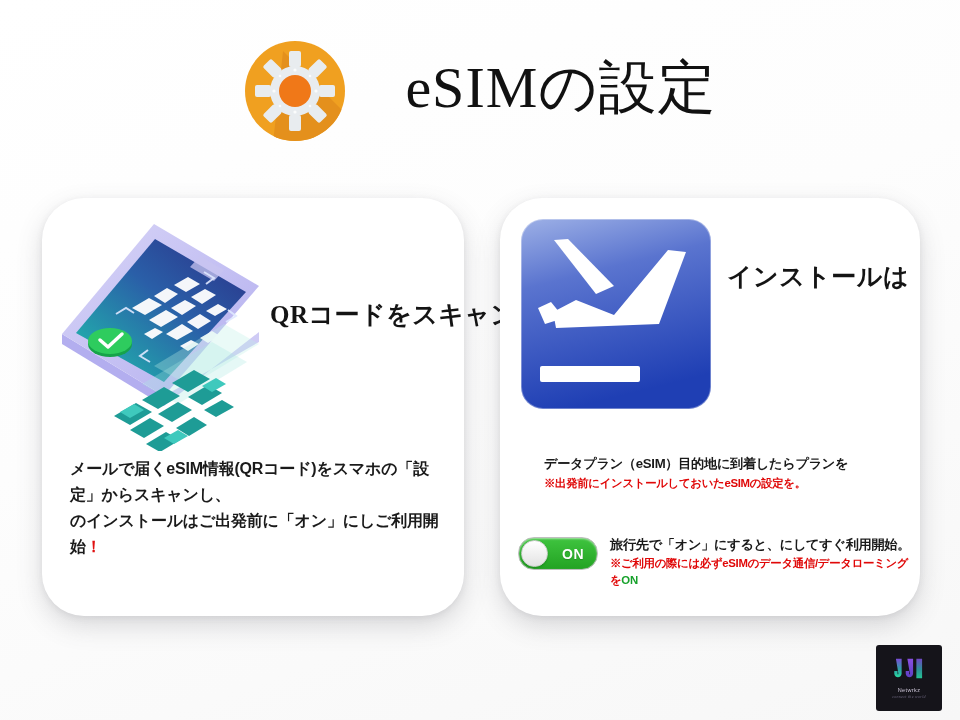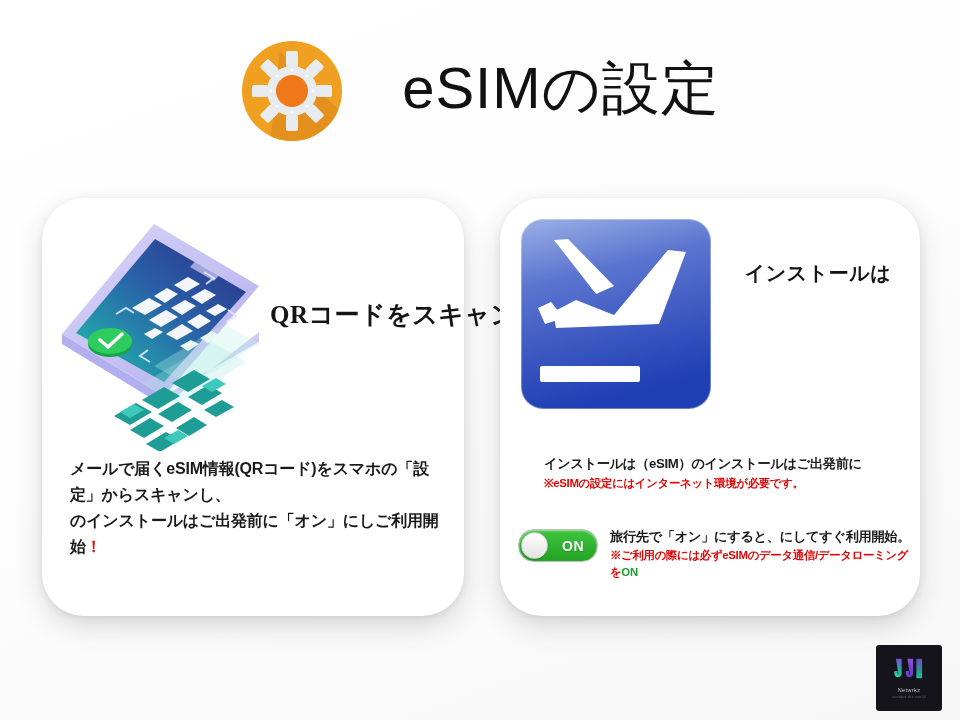--- a/index.html
+++ b/index.html
@@ -14,21 +14,21 @@
     background:linear-gradient(160deg,#ffffff 0%,#fdfdfd 45%,#f7f7f7 100%);
   }
 
   
   .header{
     position:absolute;left:0;top:26px;width:960px;height:130px;
     display:flex;align-items:center;justify-content:center;gap:58px;
   }
   .gear-wrap{width:104px;height:104px;position:relative;flex:0 0 auto;}
   .title{
-    font-family:Liberation Sans, sans-serif;
+    font-family:Liberation Serif, serif;
     font-size:58px;font-weight:400;color:#111111;
     letter-spacing:1px;white-space:nowrap;line-height:1;
     padding-bottom:6px;
   }
 
   
   .card{
     position:absolute;background:#ffffff;border-radius:42px;
     box-shadow:0 10px 26px rgba(80,80,90,.20), 0 2px 6px rgba(80,80,90,.10);
   }
@@ -49,35 +49,35 @@
     font-size:16px;font-weight:700;color:#1a1a1a;
     line-height:1.62;letter-spacing:-.2px;
   }
   .body-left .bang{color:#e01010;}
 
   
   .plane-art{position:absolute;left:18px;top:18px;width:196px;height:196px;}
   .inst-head{
     position:absolute;left:222px;top:62px;width:192px;
     font-family:"Liberation Serif",serif;
-    font-size:20px;font-weight:700;color:#141414;
+    font-size:25px;font-weight:700;color:#141414;
     line-height:1.35;text-align:center;letter-spacing:.5px;
   }
   .body-right{
     position:absolute;left:44px;top:256px;width:370px;
     font-family:"Liberation Sans",sans-serif;
     font-size:13.2px;font-weight:700;color:#1a1a1a;
     line-height:1.56;letter-spacing:-.3px;
   }
   .red-sm{color:#e00808;font-size:11.4px;}
   .green-on{color:#16a12a;}
   .bang{color:#e01010;}
 
   .toggle-row{
-    position:absolute;left:18px;top:328px;width:400px;
+    position:absolute;left:18px;top:336px;width:400px;
     display:flex;align-items:flex-start;gap:12px;
   }
   .toggle{
     flex:0 0 auto;margin-top:3px;
     width:78px;height:31px;border-radius:16px;
     background:linear-gradient(180deg,#3fc43f 0%,#23a323 100%);
     border:1px solid #bfbfbf;
     display:flex;align-items:center;justify-content:flex-end;
     box-shadow:inset 0 1px 2px rgba(255,255,255,.55);
     position:relative;
@@ -265,22 +265,22 @@
         </g>
         <rect x="22" y="150" width="100" height="16" rx="2" fill="#ffffff"></rect>
       </svg>
     </div>
 
     <div class="inst-head">
       <div>インストールは</div>
     </div>
 
     <div class="body-right">
-      <div>インストールは（eSIM）のインストールはご出発前に</div>
-      <div class="red-sm">※eSIMの設定にはインターネット環境が必要です。</div>
+      <div>データプラン（eSIM）目的地に到着したらプランを</div>
+      <div class="red-sm">※出発前にインストールしておいたeSIMの設定を。</div>
     </div>
 
     <div class="toggle-row">
       <div class="toggle">
         <span class="knob"></span>
         <span class="on-label">ON</span>
       </div>
       <div class="toggle-text">
         <div>旅行先で「オン」にすると、にしてすぐ利用開始。</div>
         <div class="red-sm">

